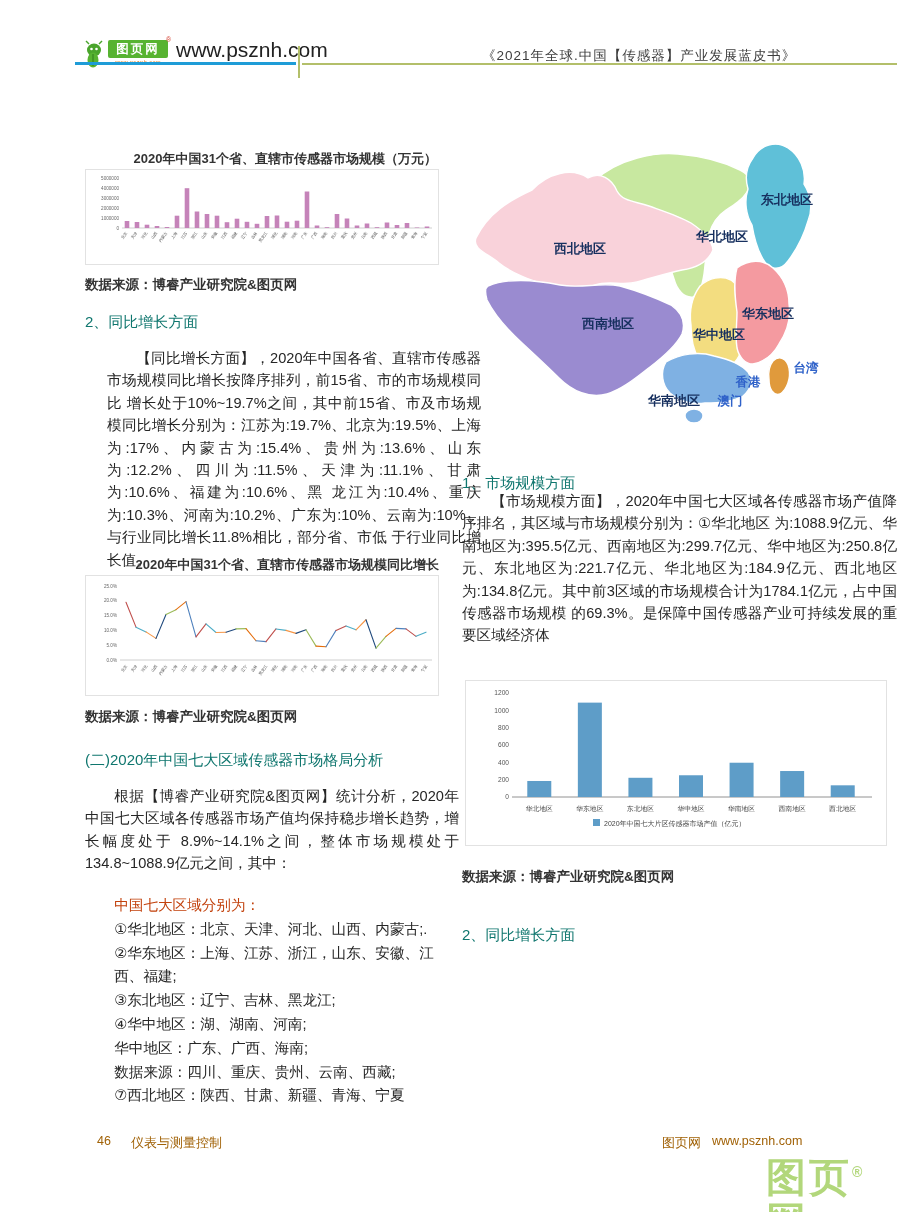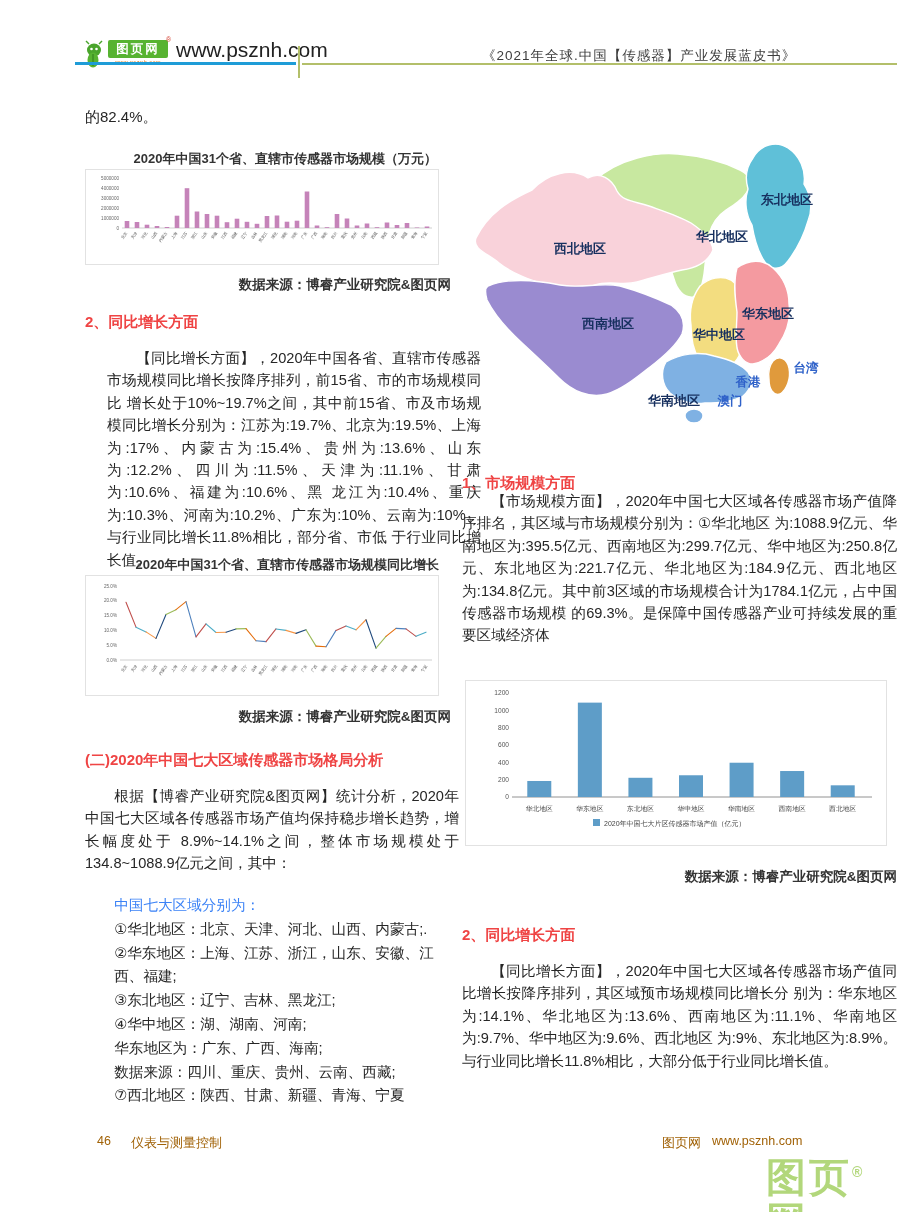--- a/index.html
+++ b/index.html
@@ -15,27 +15,27 @@
             text-align:center;letter-spacing:0.5px;}
   .site-url{position:absolute;left:176px;top:38px;font-size:21px;color:#222;}
   .hline-blue{position:absolute;left:75px;top:62px;width:221px;height:3px;background:#1e9cd7;}
   .vline-olive{position:absolute;left:298px;top:46px;width:2px;height:32px;background:#b3bf6a;}
   .hline-olive{position:absolute;left:302px;top:63px;width:595px;height:2px;background:#b3bf6a;}
   .book-title{position:absolute;left:482px;top:47px;width:437px;text-align:left;
               font-size:13.5px;color:#3c3c3c;letter-spacing:1px;}
   
   .para{font-size:14.6px;line-height:22.4px;color:#262626;text-align:justify;}
   .indent{text-indent:2em;}
-  .heading{font-size:15px;font-weight:bold;color:#ef4444;}
+  .heading{font-size:15px;font-weight:normal;color:#0f766e;}
   .chart-title{font-size:13px;font-weight:bold;color:#333;text-align:right;}
-  .source{font-size:13.5px;font-weight:bold;color:#333;text-align:right;}
+  .source{font-size:13.5px;font-weight:bold;color:#333;text-align:left;}
   .chart-box{position:absolute;border:1px solid #e2e2e2;background:#fff;}
   .chart-box svg{display:block;}
   .region-item{font-size:14.6px;line-height:23.8px;color:#262626;padding-left:2em;}
-  .regions-intro{font-size:14.6px;line-height:23.8px;color:#3b82f6;padding-left:2em;}
+  .regions-intro{font-size:14.6px;line-height:23.8px;color:#c2410c;padding-left:2em;}
   
   .foot{font-size:12.5px;color:#a16207;}
   .watermark{position:absolute;left:766px;top:1150px;font-size:40px;font-weight:bold;
              color:#b2d77b;letter-spacing:3px;line-height:44px;}
   .watermark sup{font-size:14px;letter-spacing:0;}
 </style>
 </head>
 <body>
 
 <div class="page">
@@ -51,21 +51,20 @@
   </svg>
   <div class="logo-badge">图页网</div>
   <div class="logo-reg">®</div>
   <div class="logo-sub">www.psznh.com</div>
   <div class="site-url">www.psznh.com</div>
   <div class="hline-blue"></div>
   <div class="vline-olive"></div>
   <div class="hline-olive"></div>
   <div class="book-title">《2021年全球.中国【传感器】产业发展蓝皮书》</div>
 
-  <div class="abs para" style="left:85px;top:106px;width:372px;font-size:15px;">的82.4%。</div>
 
   <div class="abs chart-title" style="left:85px;top:150px;width:352px;">2020年中国31个省、直辖市传感器市场规模（万元）</div>
   <div class="chart-box" id="chart1" style="left:85px;top:169px;width:352px;height:94px;">
       <svg viewBox="0 0 352 94" width="100%" height="100%">
         <text x="33" y="59.6" font-size="4.6" text-anchor="end" fill="#666">0</text>
         <text x="33" y="49.6" font-size="4.6" text-anchor="end" fill="#666">1000000</text>
         <text x="33" y="39.6" font-size="4.6" text-anchor="end" fill="#666">2000000</text>
         <text x="33" y="29.6" font-size="4.6" text-anchor="end" fill="#666">3000000</text>
         <text x="33" y="19.6" font-size="4.6" text-anchor="end" fill="#666">4000000</text>
         <text x="33" y="9.6" font-size="4.6" text-anchor="end" fill="#666">5000000</text>
@@ -216,21 +215,21 @@
 
   <div class="abs heading" style="left:85px;top:751px;">(二)2020年中国七大区域传感器市场格局分析</div>
   <div class="abs para indent" style="left:85px;top:785px;width:374px;">根据【博睿产业研究院&amp;图页网】统计分析，2020年中国七大区域各传感器市场产值均保持稳步增长趋势，增长幅度处于 8.9%~14.1%之间，整体市场规模处于134.8~1088.9亿元之间，其中：</div>
 
   <div class="abs" style="left:85px;top:894px;width:374px;">
     <div class="regions-intro">中国七大区域分别为：</div>
     <div class="region-item">①华北地区：北京、天津、河北、山西、内蒙古;.</div>
     <div class="region-item">②华东地区：上海、江苏、浙江，山东、安徽、江西、福建;</div>
     <div class="region-item">③东北地区：辽宁、吉林、黑龙江;</div>
     <div class="region-item">④华中地区：湖、湖南、河南;</div>
-    <div class="region-item">华东地区为：广东、广西、海南;</div>
+    <div class="region-item">华中地区：广东、广西、海南;</div>
     <div class="region-item">数据来源：四川、重庆、贵州、云南、西藏;</div>
     <div class="region-item">⑦西北地区：陕西、甘肃、新疆、青海、宁夏</div>
   </div>
 
   <svg class="abs" style="left:460px;top:110px;" width="424" height="322" viewBox="0 0 424 322">
     <g stroke="#ffffff" stroke-width="1.4" stroke-linejoin="round">
       <path fill="#c8e8a0" d="M135,70 C160,48 195,42 218,44 C242,46 264,52 280,60 C292,66 292,74 287,82 C282,90 274,95 266,100 C257,106 252,114 249,124 C246,136 246,150 244,164 C242,176 240,184 233,187 C224,188 217,180 214,169 C211,157 205,148 196,142 C186,135 172,129 159,122 C147,115 138,106 133,94 C128,83 129,76 135,70 Z"></path>
       <path fill="#5fc0d8" d="M293,48 C300,35 316,30 328,38 C340,46 346,60 344,74 C351,85 353,99 348,111 C344,125 337,139 328,151 C320,162 309,160 303,149 C297,139 294,127 292,115 C286,105 284,91 288,79 C284,65 287,56 293,48 Z"></path>
       <path fill="#f9d2da" d="M16,128 C28,103 50,90 72,80 C88,63 112,57 128,68 C140,61 152,69 157,81 C163,92 175,91 189,96 C203,101 219,106 231,113 C243,121 252,130 253,140 C248,152 236,158 222,160 C207,163 192,168 177,172 C163,176 148,170 135,175 C119,181 103,183 92,177 C74,171 54,165 39,153 C27,143 12,139 16,128 Z"></path>
       <path fill="#9a8bd0" d="M28,176 C50,167 76,170 100,175 C121,179 140,172 160,176 C178,181 196,188 211,195 C221,202 226,212 222,224 C216,236 203,247 190,257 C177,267 163,279 147,284 C130,289 112,281 99,268 C88,257 75,245 61,232 C47,219 34,204 27,190 C25,183 25,178 28,176 Z"></path>
@@ -283,21 +282,20 @@
         <text x="275.57142857142856" y="130" font-size="6.8" fill="#444" text-anchor="middle">华南地区</text>
         <text x="326.1428571428571" y="130" font-size="6.8" fill="#444" text-anchor="middle">西南地区</text>
         <text x="376.7142857142857" y="130" font-size="6.8" fill="#444" text-anchor="middle">西北地区</text>
         <rect x="127" y="138" width="7" height="7" fill="#5e9dc8"></rect>
         <text x="138" y="144.5" font-size="7" fill="#444">2020年中国七大片区传感器市场产值（亿元）</text>
       </svg>
     </div>
   <div class="abs source" style="left:462px;top:868px;width:435px;">数据来源：博睿产业研究院&amp;图页网</div>
 
   <div class="abs heading" style="left:462px;top:926px;">2、同比增长方面</div>
-  <div class="abs para indent" style="left:462px;top:960px;width:435px;">【同比增长方面】，2020年中国七大区域各传感器市场产值同比增长按降序排列，其区域预市场规模同比增长分 别为：华东地区为:14.1%、华北地区为:13.6%、西南地区为:11.1%、华南地区为:9.7%、华中地区为:9.6%、西北地区 为:9%、东北地区为:8.9%。与行业同比增长11.8%相比，大部分低于行业同比增长值。</div>
 
   <div class="abs foot" style="left:97px;top:1134px;">46</div>
   <div class="abs foot" style="left:131px;top:1134px;font-size:13px;text-align:right;">仪表与测量控制</div>
   <div class="abs foot" style="left:662px;top:1134px;font-size:13px;">图页网</div>
   <div class="abs foot" style="left:712px;top:1134px;">www.psznh.com</div>
   <div class="watermark">
     <span>图页</span><sup>®</sup><span>网</span>
   </div>
 
 </div>

